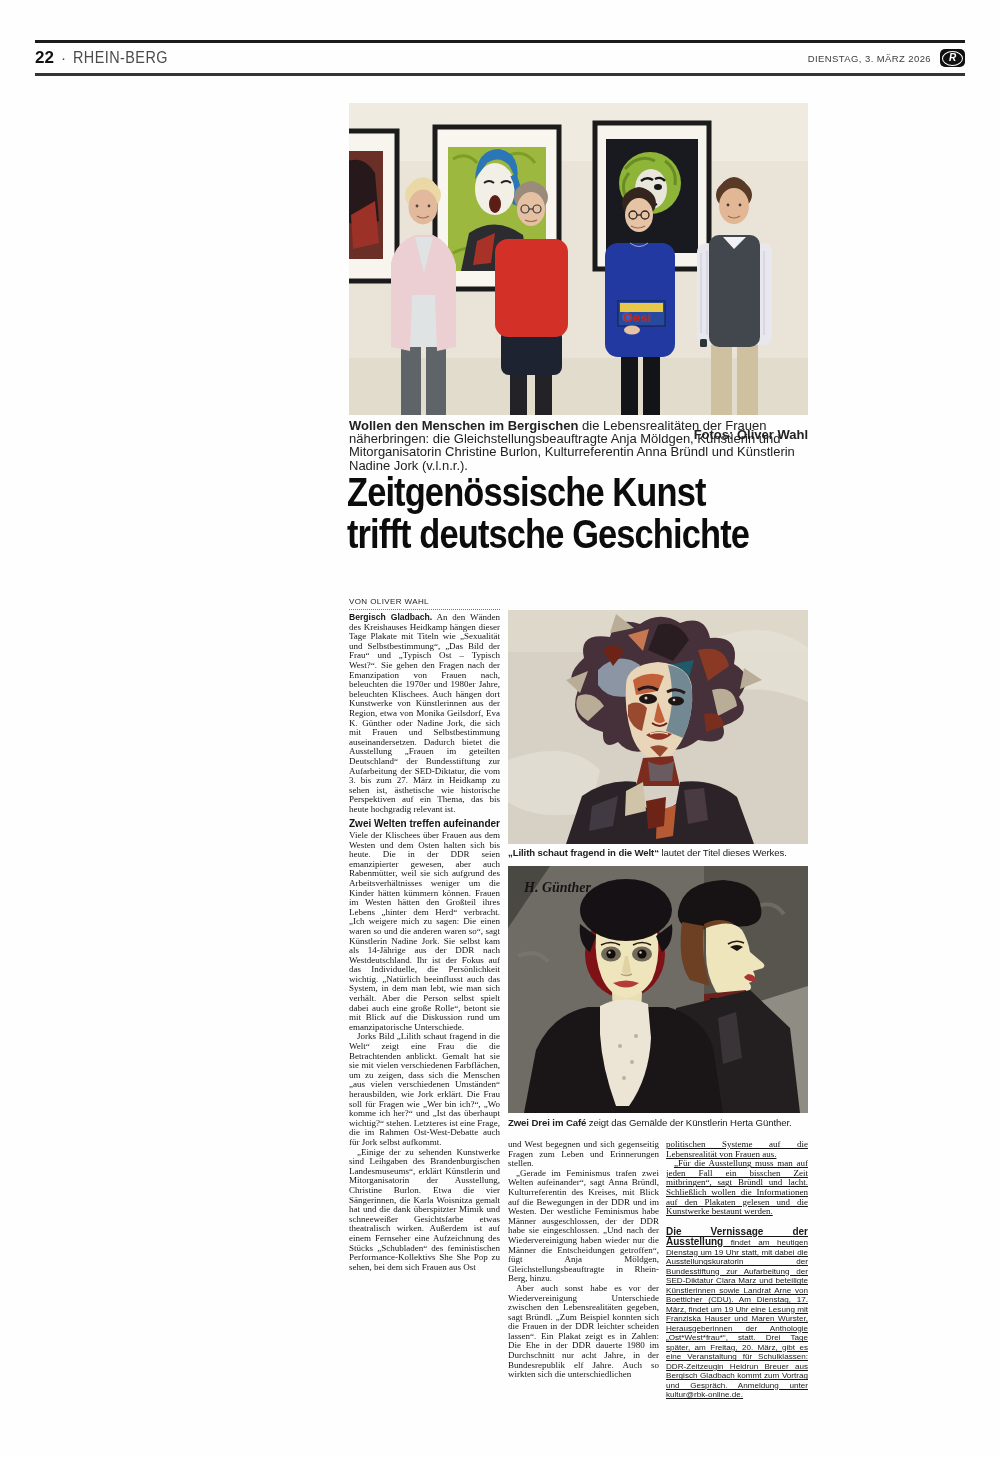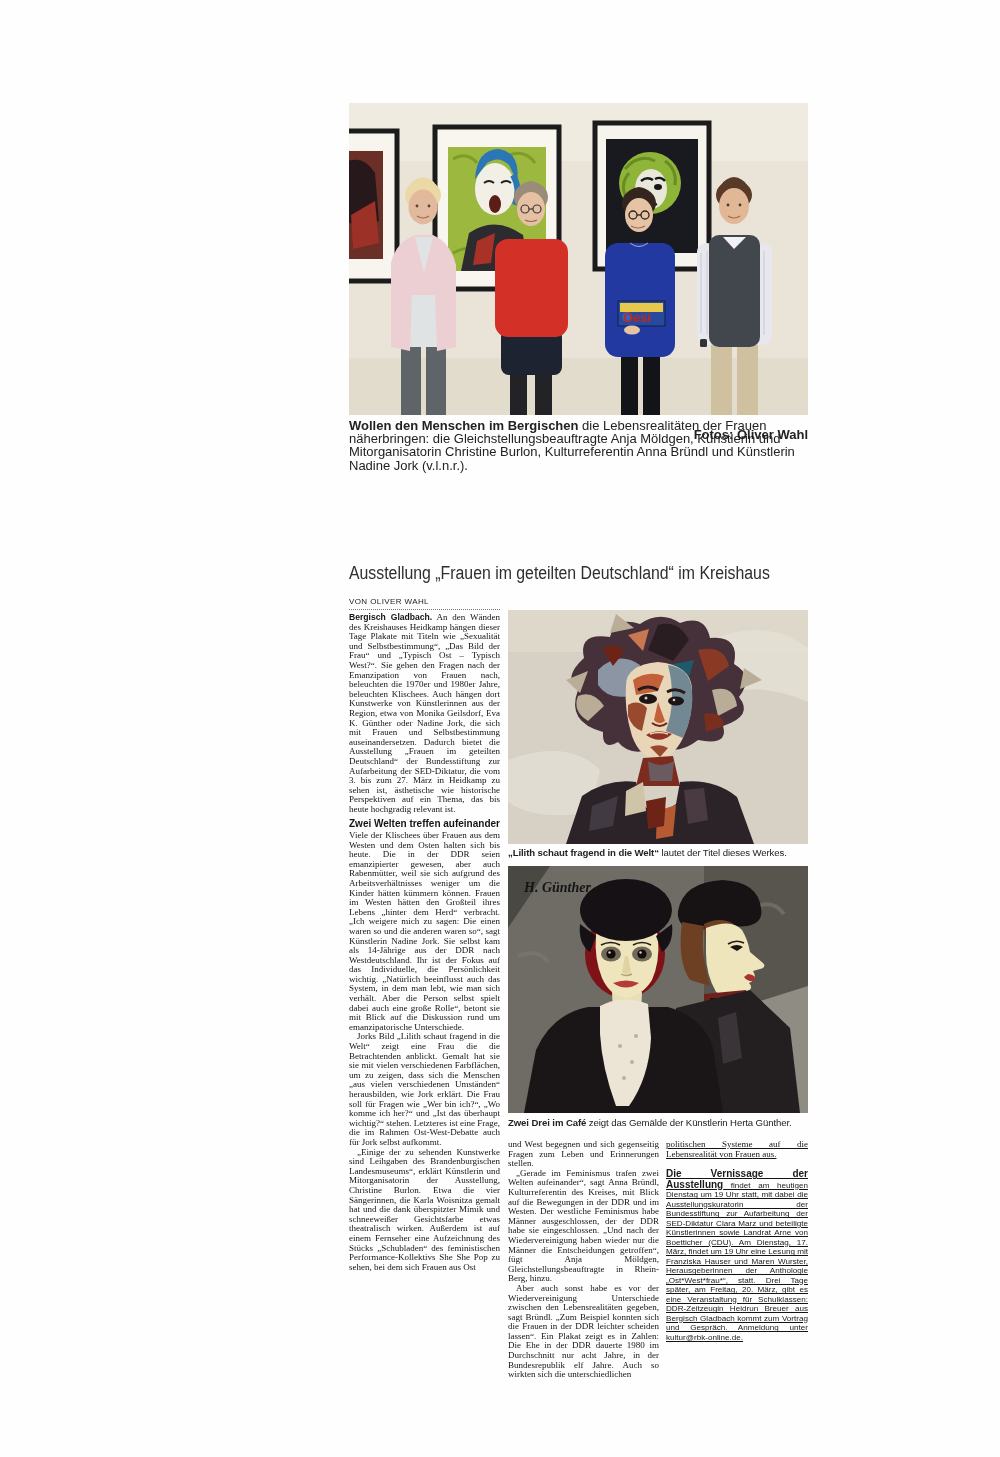--- a/index.html
+++ b/index.html
@@ -68,20 +68,35 @@
                  font-family:"Liberation Sans", sans-serif; font-size:9.6px;
                  line-height:12px; color:#222; letter-spacing:-0.1px; white-space:nowrap; overflow:hidden; }
   .art1-cap { top:847px; }
   .art2-cap { top:1117px; }
 </style>
 </head>
 <body>
 
 <div class="page">
 
+  <div class="masthead">
+    <div class="mast-left">
+      <span class="page-num">22</span>
+      <span class="mast-sep">·</span>
+      <span class="section-name">RHEIN-BERG</span>
+    </div>
+    <div class="mast-right">
+      <span class="mast-date">DIENSTAG, 3. MÄRZ 2026</span>
+      <span class="logo-r">
+          <span class="ring">
+            <span>R</span>
+          </span>
+        </span>
+    </div>
+  </div>
 
   <svg class="top-photo" viewBox="0 0 459 312" preserveAspectRatio="none">
     <rect width="459" height="312" fill="#eae4d8"></rect>
     <rect width="459" height="58" fill="#f0ebe0"></rect>
     <rect y="255" width="459" height="57" fill="#e2dccd"></rect>
 
     <g>
       <rect x="-18" y="28" width="66" height="150" fill="#f7f5ee" stroke="#1b1b1b" stroke-width="5"></rect>
       <rect x="-6" y="48" width="40" height="108" fill="#6a2f26"></rect>
       <path d="M-6,60 Q14,50 26,70 L30,118 Q10,128 -6,116 Z" fill="#27191b"></path>
@@ -177,23 +192,24 @@
       <path d="M379,113 q6,4 12,0" stroke="#9a6a4f" stroke-width="1.2" fill="none"></path>
       <rect x="351" y="236" width="7" height="8" rx="1.5" fill="#2e3338"></rect>
     </g>
   </svg>
 
   <div class="photo-caption">
     <span class="cap-lead">Wollen den Menschen im Bergischen</span><span> die Lebensrealitäten der Frauen näherbringen: die Gleichstellungsbeauftragte Anja Möldgen, Künstlerin und Mitorganisatorin Christine Burlon, Kulturreferentin Anna Bründl und Künstlerin Nadine Jork (v.l.n.r.).</span>
     <span class="photo-credit">Fotos: Oliver Wahl</span>
   </div>
 
-  <div class="subhead">
-    <span class="hl">Ausstellung „Frauen im geteilten Deutschland“ im Kreishaus</span>
-  </div>
+  <h1 class="headline" style="margin:0;">
+    <span class="hl">Zeitgenössische Kunst</span><br>
+    <span class="hl">trifft deutsche Geschichte</span>
+  </h1>
   <div class="byline">VON OLIVER WAHL</div>
 
   <div class="col col1">
     <p><b class="dateline">Bergisch Gladbach.</b><span> An den Wänden des Kreishauses Heidkamp hängen dieser Tage Plakate mit Titeln wie „Sexualität und Selbstbestimmung“, „Das Bild der Frau“ und „Typisch Ost – Typisch West?“. Sie gehen den Fragen nach der Emanzipation von Frauen nach, beleuchten die 1970er und 1980er Jahre, beleuchten Klischees. Auch hängen dort Kunstwerke von Künstlerinnen aus der Region, etwa von Monika Geilsdorf, Eva K. Günther oder Nadine Jork, die sich mit Frauen und Selbstbestimmung auseinandersetzen. Dadurch bietet die Ausstellung „Frauen im geteilten Deutschland“ der Bundesstiftung zur Aufarbeitung der SED-Diktatur, die vom 3. bis zum 27. März in Heidkamp zu sehen ist, ästhetische wie historische Perspektiven auf ein Thema, das bis heute hochgradig relevant ist.</span></p>
     <p class="inline-subhead">Zwei Welten treffen aufeinander</p>
     <p>Viele der Klischees über Frauen aus dem Westen und dem Osten halten sich bis heute. Die in der DDR seien emanzipierter gewesen, aber auch Rabenmütter, weil sie sich aufgrund des Arbeitsverhältnisses weniger um die Kinder hätten kümmern können. Frauen im Westen hätten den Großteil ihres Lebens „hinter dem Herd“ verbracht. „Ich weigere mich zu sagen: Die einen waren so und die anderen waren so“, sagt Künstlerin Nadine Jork. Sie selbst kam als 14-Jährige aus der DDR nach Westdeutschland. Ihr ist der Fokus auf das Individuelle, die Persönlichkeit wichtig. „Natürlich beeinflusst auch das System, in dem man lebt, wie man sich verhält. Aber die Person selbst spielt dabei auch eine große Rolle“, betont sie mit Blick auf die Diskussion rund um emanzipatorische Unterschiede.</p>
     <p class="ind">Jorks Bild „Lilith schaut fragend in die Welt“ zeigt eine Frau die die Betrachtenden anblickt. Gemalt hat sie sie mit vielen verschiedenen Farbflächen, um zu zeigen, dass sich die Menschen „aus vielen verschiedenen Umständen“ herausbilden, wie Jork erklärt. Die Frau soll für Fragen wie „Wer bin ich?“, „Wo komme ich her?“ und „Ist das überhaupt wichtig?“ stehen. Letzteres ist eine Frage, die im Rahmen Ost-West-Debatte auch für Jork selbst aufkommt.</p>
     <p class="ind">„Einige der zu sehenden Kunstwerke sind Leihgaben des Brandenburgischen Landesmuseums“, erklärt Künstlerin und Mitorganisatorin der Ausstellung, Christine Burlon. Etwa die vier Sängerinnen, die Karla Woisnitza gemalt hat und die dank überspitzter Mimik und schneeweißer Gesichtsfarbe etwas theatralisch wirken. Außerdem ist auf einem Fernseher eine Aufzeichnung des Stücks „Schubladen“ des feministischen Performance-Kollektivs She She Pop zu sehen, bei dem sich Frauen aus Ost</p>
   </div>
 
@@ -301,16 +317,17 @@
   </div>
 
   <div class="col col2">
     <p>und West begegnen und sich gegenseitig Fragen zum Leben und Erinnerungen stellen.</p>
     <p class="ind">„Gerade im Feminismus trafen zwei Welten aufeinander“, sagt Anna Bründl, Kulturreferentin des Kreises, mit Blick auf die Bewegungen in der DDR und im Westen. Der westliche Feminismus habe Männer ausgeschlossen, der der DDR habe sie eingeschlossen. „Und nach der Wiedervereinigung haben wieder nur die Männer die Entscheidungen getroffen“, fügt Anja Möldgen, Gleichstellungsbeauftragte in Rhein-Berg, hinzu.</p>
     <p class="ind">Aber auch sonst habe es vor der Wiedervereinigung Unterschiede zwischen den Lebensrealitäten gegeben, sagt Bründl. „Zum Beispiel konnten sich die Frauen in der DDR leichter scheiden lassen“. Ein Plakat zeigt es in Zahlen: Die Ehe in der DDR dauerte 1980 im Durchschnitt nur acht Jahre, in der Bundesrepublik elf Jahre. Auch so wirkten sich die unterschiedlichen</p>
   </div>
 
   <div class="col col3">
     <p>politischen Systeme auf die Lebensrealität von Frauen aus.</p>
+    <p class="ind">„Für die Ausstellung muss man auf jeden Fall ein bisschen Zeit mitbringen“, sagt Bründl und lacht. Schließlich wollen die Informationen auf den Plakaten gelesen und die Kunstwerke bestaunt werden.</p>
     <p class="info"><b>Die Vernissage der Ausstellung</b><span> findet am heutigen Dienstag um 19 Uhr statt, mit dabei die Ausstellungskuratorin der Bundesstiftung zur Aufarbeitung der SED-Diktatur Clara Marz und beteiligte Künstlerinnen sowie Landrat Arne von Boetticher (CDU). Am Dienstag, 17. März, findet um 19 Uhr eine Lesung mit Franziska Hauser und Maren Wurster, Herausgeberinnen der Anthologie „Ost*West*frau*“, statt. Drei Tage später, am Freitag, 20. März, gibt es eine Veranstaltung für Schulklassen: DDR-Zeitzeugin Heidrun Breuer aus Bergisch Gladbach kommt zum Vortrag und Gespräch. Anmeldung unter kultur@rbk-online.de.</span></p>
   </div>
 
 </div>
 
 </body></html>

